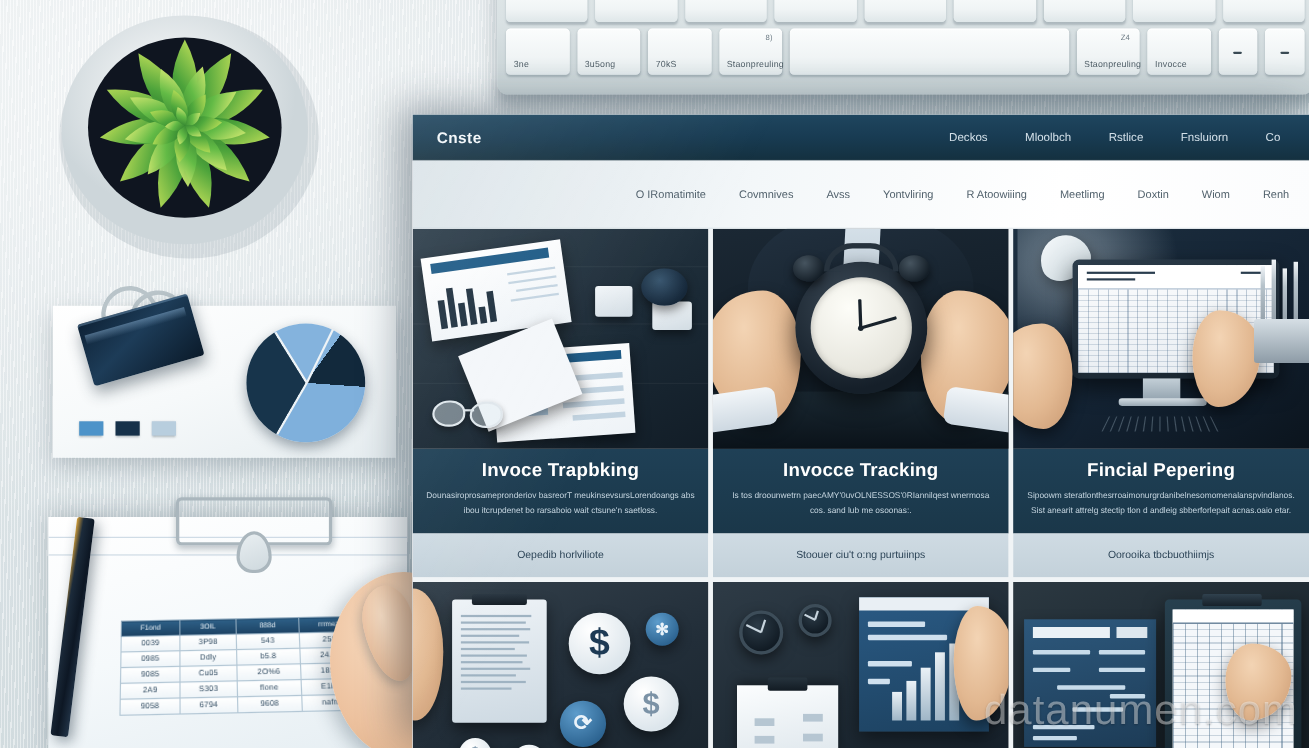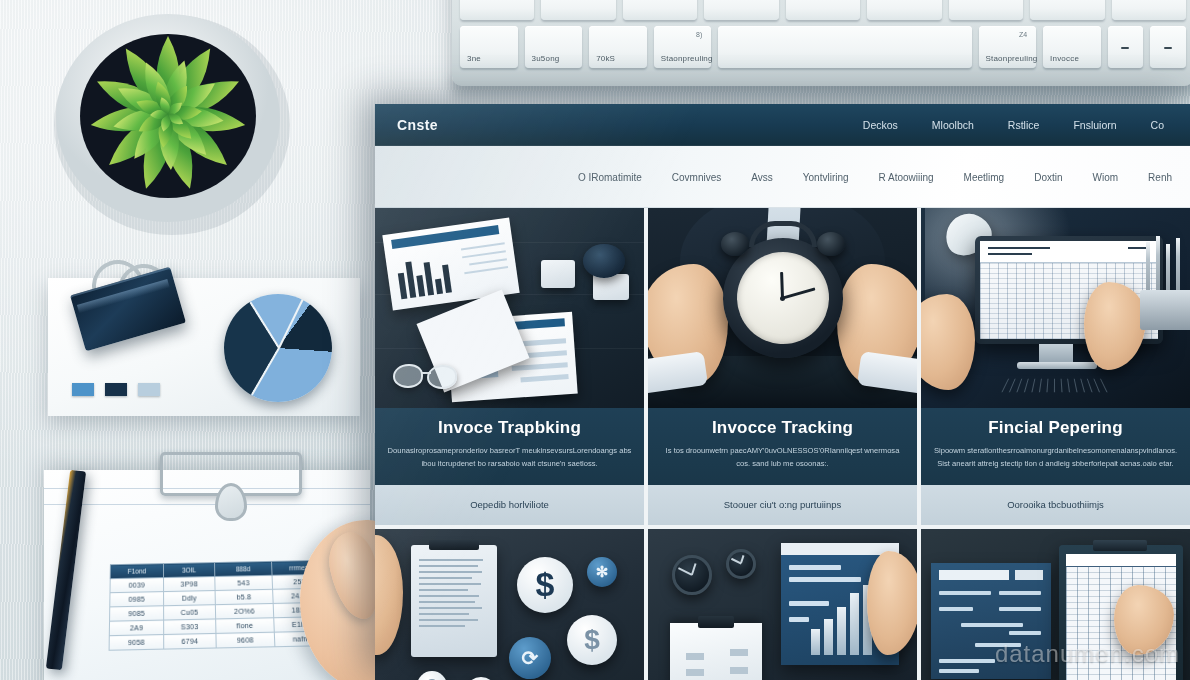--- a/index.html
+++ b/index.html
@@ -381,21 +381,21 @@
   .clipsheet .paper::before { content:""; position:absolute; inset:0;
     background-image:
       repeating-linear-gradient(90deg, rgba(70,105,135,.45) 0 1px, transparent 1px 11px),
       repeating-linear-gradient(0deg, rgba(70,105,135,.25) 0 1px, transparent 1px 6px); }
   .clipsheet .paper::after { content:""; position:absolute; left:0; right:0; top:0; height:12px;
     background:#fff; border-bottom:1.5px solid #3e5f7d; }
 
   
   #watermark {
     position:absolute; right:10px; bottom:12px;
-    font-size:24px; color:rgba(255,255,255,0.42);
+    font-size:38px; color:rgba(255,255,255,0.42);
     letter-spacing:1px;
     text-shadow:0 1px 2px rgba(0,0,0,0.25);
     pointer-events:none; white-space:nowrap;
   }
   
   #glass {
     position:absolute; inset:0; pointer-events:none;
     background:linear-gradient(118deg, rgba(255,255,255,0.10) 0%, rgba(255,255,255,0) 30%);
   }
 </style>

